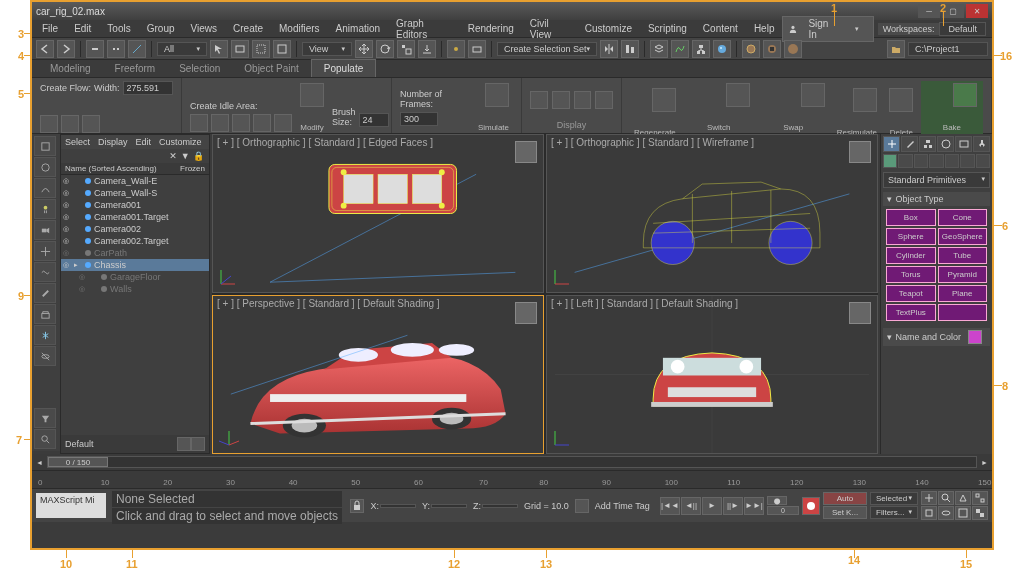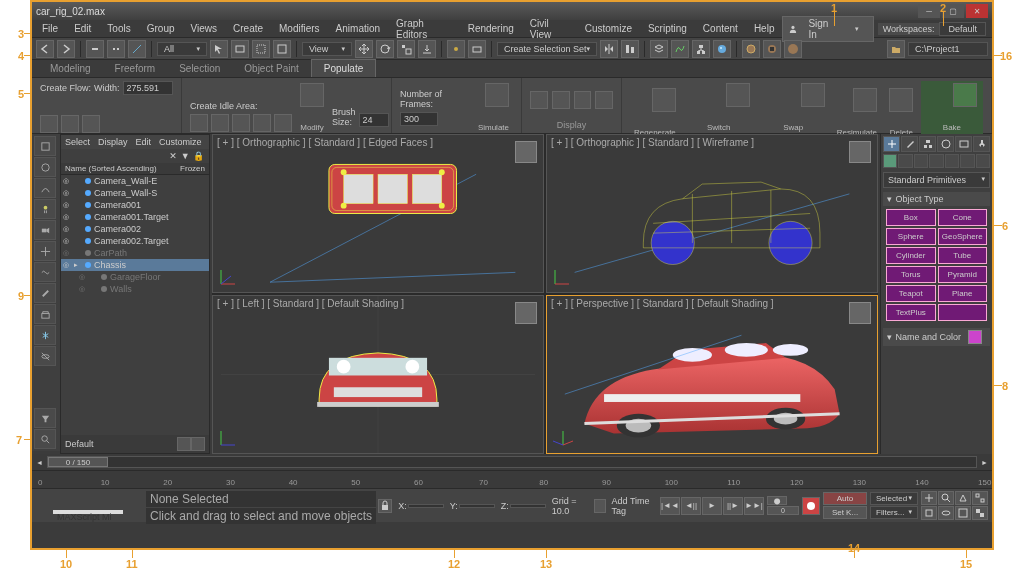--- a/index.html
+++ b/index.html
@@ -76,21 +76,21 @@
 .cmdrollout .rohdr { background:#4a4a4a; padding:2px 4px; font-size:9px; display:flex; align-items:center; gap:4px; cursor:pointer; }
 .primgrid { display:grid; grid-template-columns:1fr 1fr; gap:2px; padding:3px; }
 .primgrid .pbtn { background:#701a75; border:1px solid #f9a8d4; padding:3px 2px; font-size:8px; text-align:center; cursor:pointer; }
 .colorsw { width:14px; height:14px; background:#c4c; border:1px solid #888; margin-left:auto; margin-right:4px; }
 .timeslider { height:16px; background:#3a3a3a; display:flex; align-items:center; padding:0 4px; }
 .timeslider .track { flex:1; height:12px; background:#333; border:1px solid #555; position:relative; }
 .timeslider .thumb { position:absolute; left:0; top:0; height:10px; width:60px; background:#555; border:1px solid #777; font-size:8px; text-align:center; }
 .timeruler { height:18px; background:#3a3a3a; display:flex; align-items:center; padding:0 6px; position:relative; border-top:1px solid #2a2a2a; }
 .timeruler .tick { position:absolute; font-size:8px; color:#999; bottom:1px; }
 .statusbar { height:34px; background:#444; display:flex; align-items:stretch; border-top:1px solid #2a2a2a; }
-.sbbox { background:#ddd; color:#333; font-size:9px; padding:2px 4px; margin:21px; min-width:70px; }
+.sbbox { background:#ddd; color:#333; font-size:9px; padding:2px 4px; margin:4px; min-width:70px; }
 .sbstack { display:flex; flex-direction:column; gap:1px; margin:2px; }
 .sbstack .line { background:#333; padding:1px 4px; font-size:12px; color:#aaa; min-width:170px; }
 .sbspacer { flex:1; display:flex; align-items:center; justify-content:center; gap:6px; }
 .coord { display:flex; align-items:center; gap:1px; font-size:9px; }
 .coord .cv { background:#333; border:1px solid #555; padding:1px 4px; min-width:36px; }
 .sbright { display:flex; align-items:center; gap:3px; padding:0 4px; }
 .playbtns { display:flex; gap:1px; }
 .playbtns span { width:20px; height:18px; background:#555; border:1px solid #666; display:flex; align-items:center; justify-content:center; font-size:8px; cursor:pointer; }
 .keybtns { display:flex; flex-direction:column; gap:1px; }
 .keybtns .kb { background:#555; border:1px solid #666; padding:1px 6px; font-size:8px; cursor:pointer; min-width:44px; text-align:center; }
@@ -592,42 +592,20 @@
             <ellipse cx="120" cy="110" rx="22" ry="22" fill="#33c"></ellipse>
             <ellipse cx="240" cy="110" rx="22" ry="22" fill="#33c"></ellipse>
             <path d="M90 110 Q90 70 130 65 L230 55 Q270 55 270 100 L270 115 L90 115 Z"></path>
             <path d="M100 90 L260 80 M100 100 L260 95 M140 60 L140 110 M180 57 L180 110 M220 56 L220 110"></path>
             <path d="M130 65 L150 50 L210 48 L230 55"></path>
           </g>
         </svg>
         <svg class="axes" width="24" height="24" viewBox="0 0 24 24">
             <line x1="4" y1="20" x2="4" y2="6" stroke="#4c4"></line>
             <line x1="4" y1="20" x2="18" y2="20" stroke="#c44"></line>
-          </svg>
-      </div>
-      <div class="vp">
-        <div class="vplabel">[ + ] [ Left ] [ Standard ] [ Default Shading ]</div>
-        <div class="vcube"></div>
-        <svg width="100%" height="100%" viewBox="0 0 320 160">
-          <g stroke="#555" stroke-width="0.3">
-            <line x1="160" y1="0" x2="160" y2="160"></line>
-              <line x1="0" y1="80" x2="320" y2="80"></line>
-          </g>
-          <g>
-            <path d="M100 105 Q100 60 160 58 Q220 60 220 105 L220 112 L100 112 Z" fill="#c44" stroke="#ee4"></path>
-            <rect x="110" y="63" width="100" height="18" fill="#cdd"></rect>
-            <rect x="115" y="93" width="90" height="10" fill="#ddd"></rect>
-            <circle cx="125" cy="72" r="7" fill="#fff"></circle>
-            <circle cx="195" cy="72" r="7" fill="#fff"></circle>
-            <rect x="98" y="108" width="124" height="5" fill="#ccc"></rect>
-          </g>
-        </svg>
-        <svg class="axes" width="24" height="24" viewBox="0 0 24 24">
-            <line x1="4" y1="20" x2="4" y2="6" stroke="#4c4"></line>
-            <line x1="4" y1="20" x2="18" y2="20" stroke="#44c"></line>
           </svg>
       </div>
       <div class="vp" style="border-color:#e8a030">
         <div class="vplabel">[ + ] [ Perspective ] [ Standard ] [ Default Shading ]</div>
         <div class="vcube"></div>
         <svg width="100%" height="100%" viewBox="0 0 320 160">
           <defs>
             <linearGradient id="cb" x1="0" y1="0" x2="0" y2="1">
                 <stop offset="0" stop-color="#e66"></stop>
                 <stop offset="1" stop-color="#a33"></stop>
@@ -643,20 +621,42 @@
           <ellipse cx="235" cy="125" rx="20" ry="11" fill="#333"></ellipse>
           <ellipse cx="235" cy="125" rx="12" ry="6" fill="#bbb"></ellipse>
           <path d="M30 130 L290 120" stroke="#ddd" stroke-width="3"></path>
           <rect x="50" y="100" width="200" height="8" fill="#eee"></rect>
           <line x1="10" y1="100" x2="190" y2="40" stroke="#5af" stroke-width="0.5"></line>
         </svg>
         <svg class="axes" width="24" height="24" viewBox="0 0 24 24">
             <line x1="12" y1="20" x2="12" y2="6" stroke="#4c4"></line>
             <line x1="12" y1="20" x2="22" y2="16" stroke="#c44"></line>
             <line x1="12" y1="20" x2="2" y2="16" stroke="#44c"></line>
+          </svg>
+      </div>
+      <div class="vp">
+        <div class="vplabel">[ + ] [ Left ] [ Standard ] [ Default Shading ]</div>
+        <div class="vcube"></div>
+        <svg width="100%" height="100%" viewBox="0 0 320 160">
+          <g stroke="#555" stroke-width="0.3">
+            <line x1="160" y1="0" x2="160" y2="160"></line>
+              <line x1="0" y1="80" x2="320" y2="80"></line>
+          </g>
+          <g>
+            <path d="M100 105 Q100 60 160 58 Q220 60 220 105 L220 112 L100 112 Z" fill="#c44" stroke="#ee4"></path>
+            <rect x="110" y="63" width="100" height="18" fill="#cdd"></rect>
+            <rect x="115" y="93" width="90" height="10" fill="#ddd"></rect>
+            <circle cx="125" cy="72" r="7" fill="#fff"></circle>
+            <circle cx="195" cy="72" r="7" fill="#fff"></circle>
+            <rect x="98" y="108" width="124" height="5" fill="#ccc"></rect>
+          </g>
+        </svg>
+        <svg class="axes" width="24" height="24" viewBox="0 0 24 24">
+            <line x1="4" y1="20" x2="4" y2="6" stroke="#4c4"></line>
+            <line x1="4" y1="20" x2="18" y2="20" stroke="#44c"></line>
           </svg>
       </div>
     </div>
 
     <div class="cmdpanel">
       <div class="cmdtabs">
         <div class="ct active">
             <svg width="10" height="10" viewBox="0 0 10 10">
               <path d="M5 1 L5 9 M1 5 L9 5" stroke="#fff"></path>
             </svg>
@@ -880,18 +880,18 @@
 <div class="callout" style="top:290px;left:18px">9</div>
 <div class="cline" style="top:295px;left:24px;width:8px;height:1px"></div>
 <div class="callout" style="top:558px;left:60px">10</div>
 <div class="cline" style="top:548px;left:66px;width:1px;height:10px"></div>
 <div class="callout" style="top:558px;left:126px">11</div>
 <div class="cline" style="top:548px;left:132px;width:1px;height:10px"></div>
 <div class="callout" style="top:558px;left:448px">12</div>
 <div class="cline" style="top:548px;left:454px;width:1px;height:10px"></div>
 <div class="callout" style="top:558px;left:540px">13</div>
 <div class="cline" style="top:548px;left:546px;width:1px;height:10px"></div>
-<div class="callout" style="top:542px;left:848px">14</div>
+<div class="callout" style="top:554px;left:848px">14</div>
 <div class="cline" style="top:548px;left:854px;width:1px;height:10px"></div>
 <div class="callout" style="top:558px;left:960px">15</div>
 <div class="cline" style="top:548px;left:966px;width:1px;height:10px"></div>
 <div class="callout" style="top:50px;left:1000px">16</div>
 <div class="cline" style="top:55px;left:994px;width:8px;height:1px"></div>
 
 </body></html>

